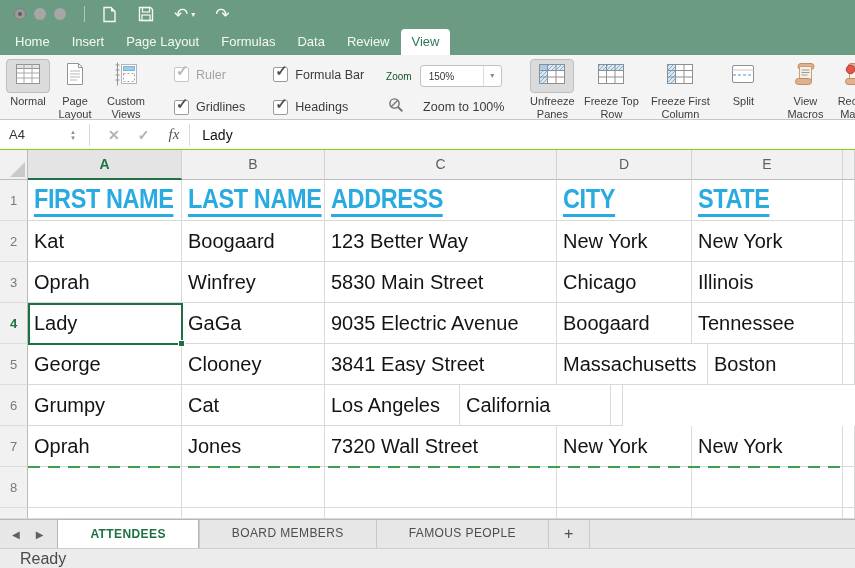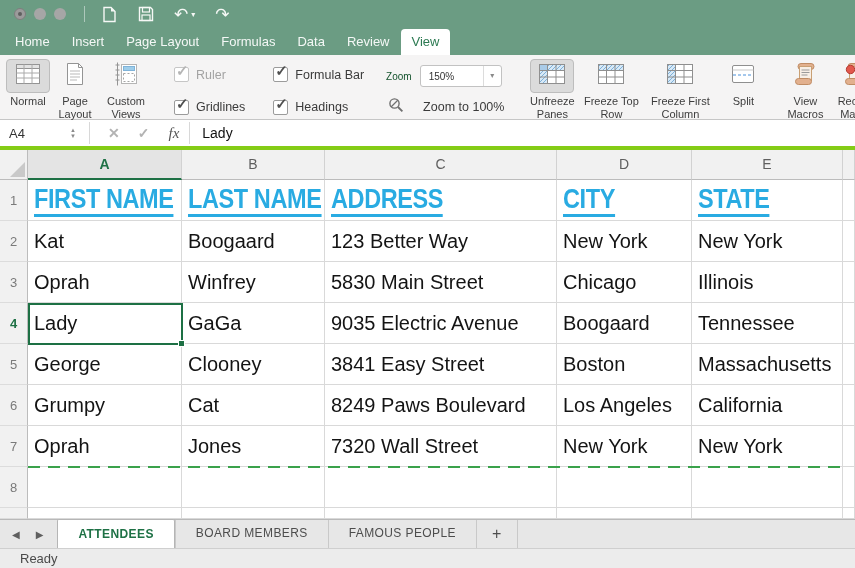--- a/index.html
+++ b/index.html
@@ -56,21 +56,21 @@
   .zoom-row1 { display:flex; align-items:center; gap:8px; }
   .zoom-word { font-size:10px; color:#14532d; }
   .zoom-select { width:82px; height:22px; background:#fff; border:1px solid #c2c2c2; border-radius:3px;
     display:flex; align-items:center; }
   .zoom-value { flex:1; font-size:10px; color:#333; padding-left:8px; }
   .zoom-caret { width:18px; text-align:center; border-left:1px solid #dcdcdc; color:#8a8a8a; font-size:8px; line-height:20px; }
   .zoom-row2 { display:flex; align-items:center; gap:19px; padding-left:2px; }
   .zoom100-label { font-size:12.5px; color:#3b3b3b; white-space:nowrap; }
   
   .formula-bar { position:absolute; top:120px; left:0; width:855px; height:30px; background:#fff;
-    border-bottom:4px solid #84cc16; display:flex; align-items:center; }
+    border-bottom:1px solid #84cc16; display:flex; align-items:center; }
   .name-box { width:66px; padding-left:9px; font-size:13px; color:#333; }
   .stepper { display:flex; flex-direction:column; align-items:center; gap:0; width:14px; color:#8a8a8a; }
   .stepper span { font-size:6px; line-height:6px; }
   .fb-div { width:1px; height:22px; background:#d8d8d8; margin:0 9px; }
   .fb-ic { font-size:14px; color:#b3b3b3; margin:0 9px; font-weight:bold; }
   .fb-fx { font-family:"Liberation Serif", serif; font-style:italic; font-size:15px; color:#555; margin:0 8px 0 10px; }
   .fb-value { font-size:14px; color:#111; margin-left:10px; }
   
   .grid { position:absolute; top:150px; left:0; width:855px; height:369px; background:#fff; }
   .col-headers { display:flex; height:30px; }
@@ -97,29 +97,29 @@
     border:2px solid #1d7044; pointer-events:auto; }
   .fill-handle { position:absolute; right:-4px; bottom:-4px; width:7px; height:7px;
     background:#1d7044; border:1px solid #fff; }
   .page-break { position:absolute; left:28px; top:316px; width:815px; height:2px;
     background:repeating-linear-gradient(90deg,#3aa24b 0 12px,transparent 12px 20px); }
   
   .sheet-tabs { position:absolute; top:519px; left:0; width:855px; height:29px; background:#e7e7e7;
     border-top:1px solid #b9b9b9; display:flex; align-items:stretch; }
   .nav-arrows { display:flex; align-items:center; gap:16px; padding:0 14px 0 12px; }
   .nav-arrows span { font-size:10px; color:#5f5f5f; font-family:"DejaVu Sans", sans-serif; }
-  .stab { font-size:12px; letter-spacing:0.4px; color:#4d4d4d; padding:0 20px; line-height:27px;
+  .stab { font-size:12px; letter-spacing:0.4px; color:#4d4d4d; padding:0 32px; line-height:27px;
     border-left:1px solid #c9c9c9; }
   .stab.active { background:#fff; color:#1e7145; font-weight:bold; border:1px solid #b5b5b5;
     border-bottom:none; border-radius:2px 2px 0 0; margin-top:-1px; line-height:28px; }
   .stab.add { font-size:16px; color:#4d4d4d; padding:0 15px; border-right:1px solid #c9c9c9; }
   
   .status-bar { position:absolute; top:548px; left:0; width:855px; height:20px; background:#ececec;
     border-top:1px solid #cfcfcf; display:flex; align-items:center; padding-left:20px; }
-  .status-text { font-size:13px; color:#4a4a4a; }
+  .status-text { font-size:16px; color:#4a4a4a; }
 </style>
 </head>
 <body>
 
 <div class="titlebar">
   <div class="lights">
     <div class="light first"></div>
     <div class="light"></div>
     <div class="light"></div>
   </div>
@@ -432,30 +432,29 @@
     <div class="cell cd">Boogaard</div>
     <div class="cell ce">Tennessee</div>
     <div class="cell cf"></div>
   </div>
 
   <div class="grow">
     <div class="gut">5</div>
     <div class="cell ca">George</div>
     <div class="cell cbw">Clooney</div>
     <div class="cell cc">3841 Easy Street</div>
+    <div class="cell ce">Massachusetts</div>
     <div class="cell cd">Boston</div>
-    <div class="cell ce">Massachusetts</div>
     <div class="cell cf"></div>
   </div>
 
   <div class="grow">
     <div class="gut">6</div>
     <div class="cell ca">Grumpy</div>
     <div class="cell cbw">Cat</div>
-    <div class="cell cc">8249 Paws Boulevard</div>
     <div class="cell cd">Los Angeles</div>
     <div class="cell ce">California</div>
     <div class="cell cf"></div>
   </div>
 
   <div class="grow">
     <div class="gut">7</div>
     <div class="cell ca">Oprah</div>
     <div class="cell cbw">Jones</div>
     <div class="cell cc">7320 Wall Street</div>

